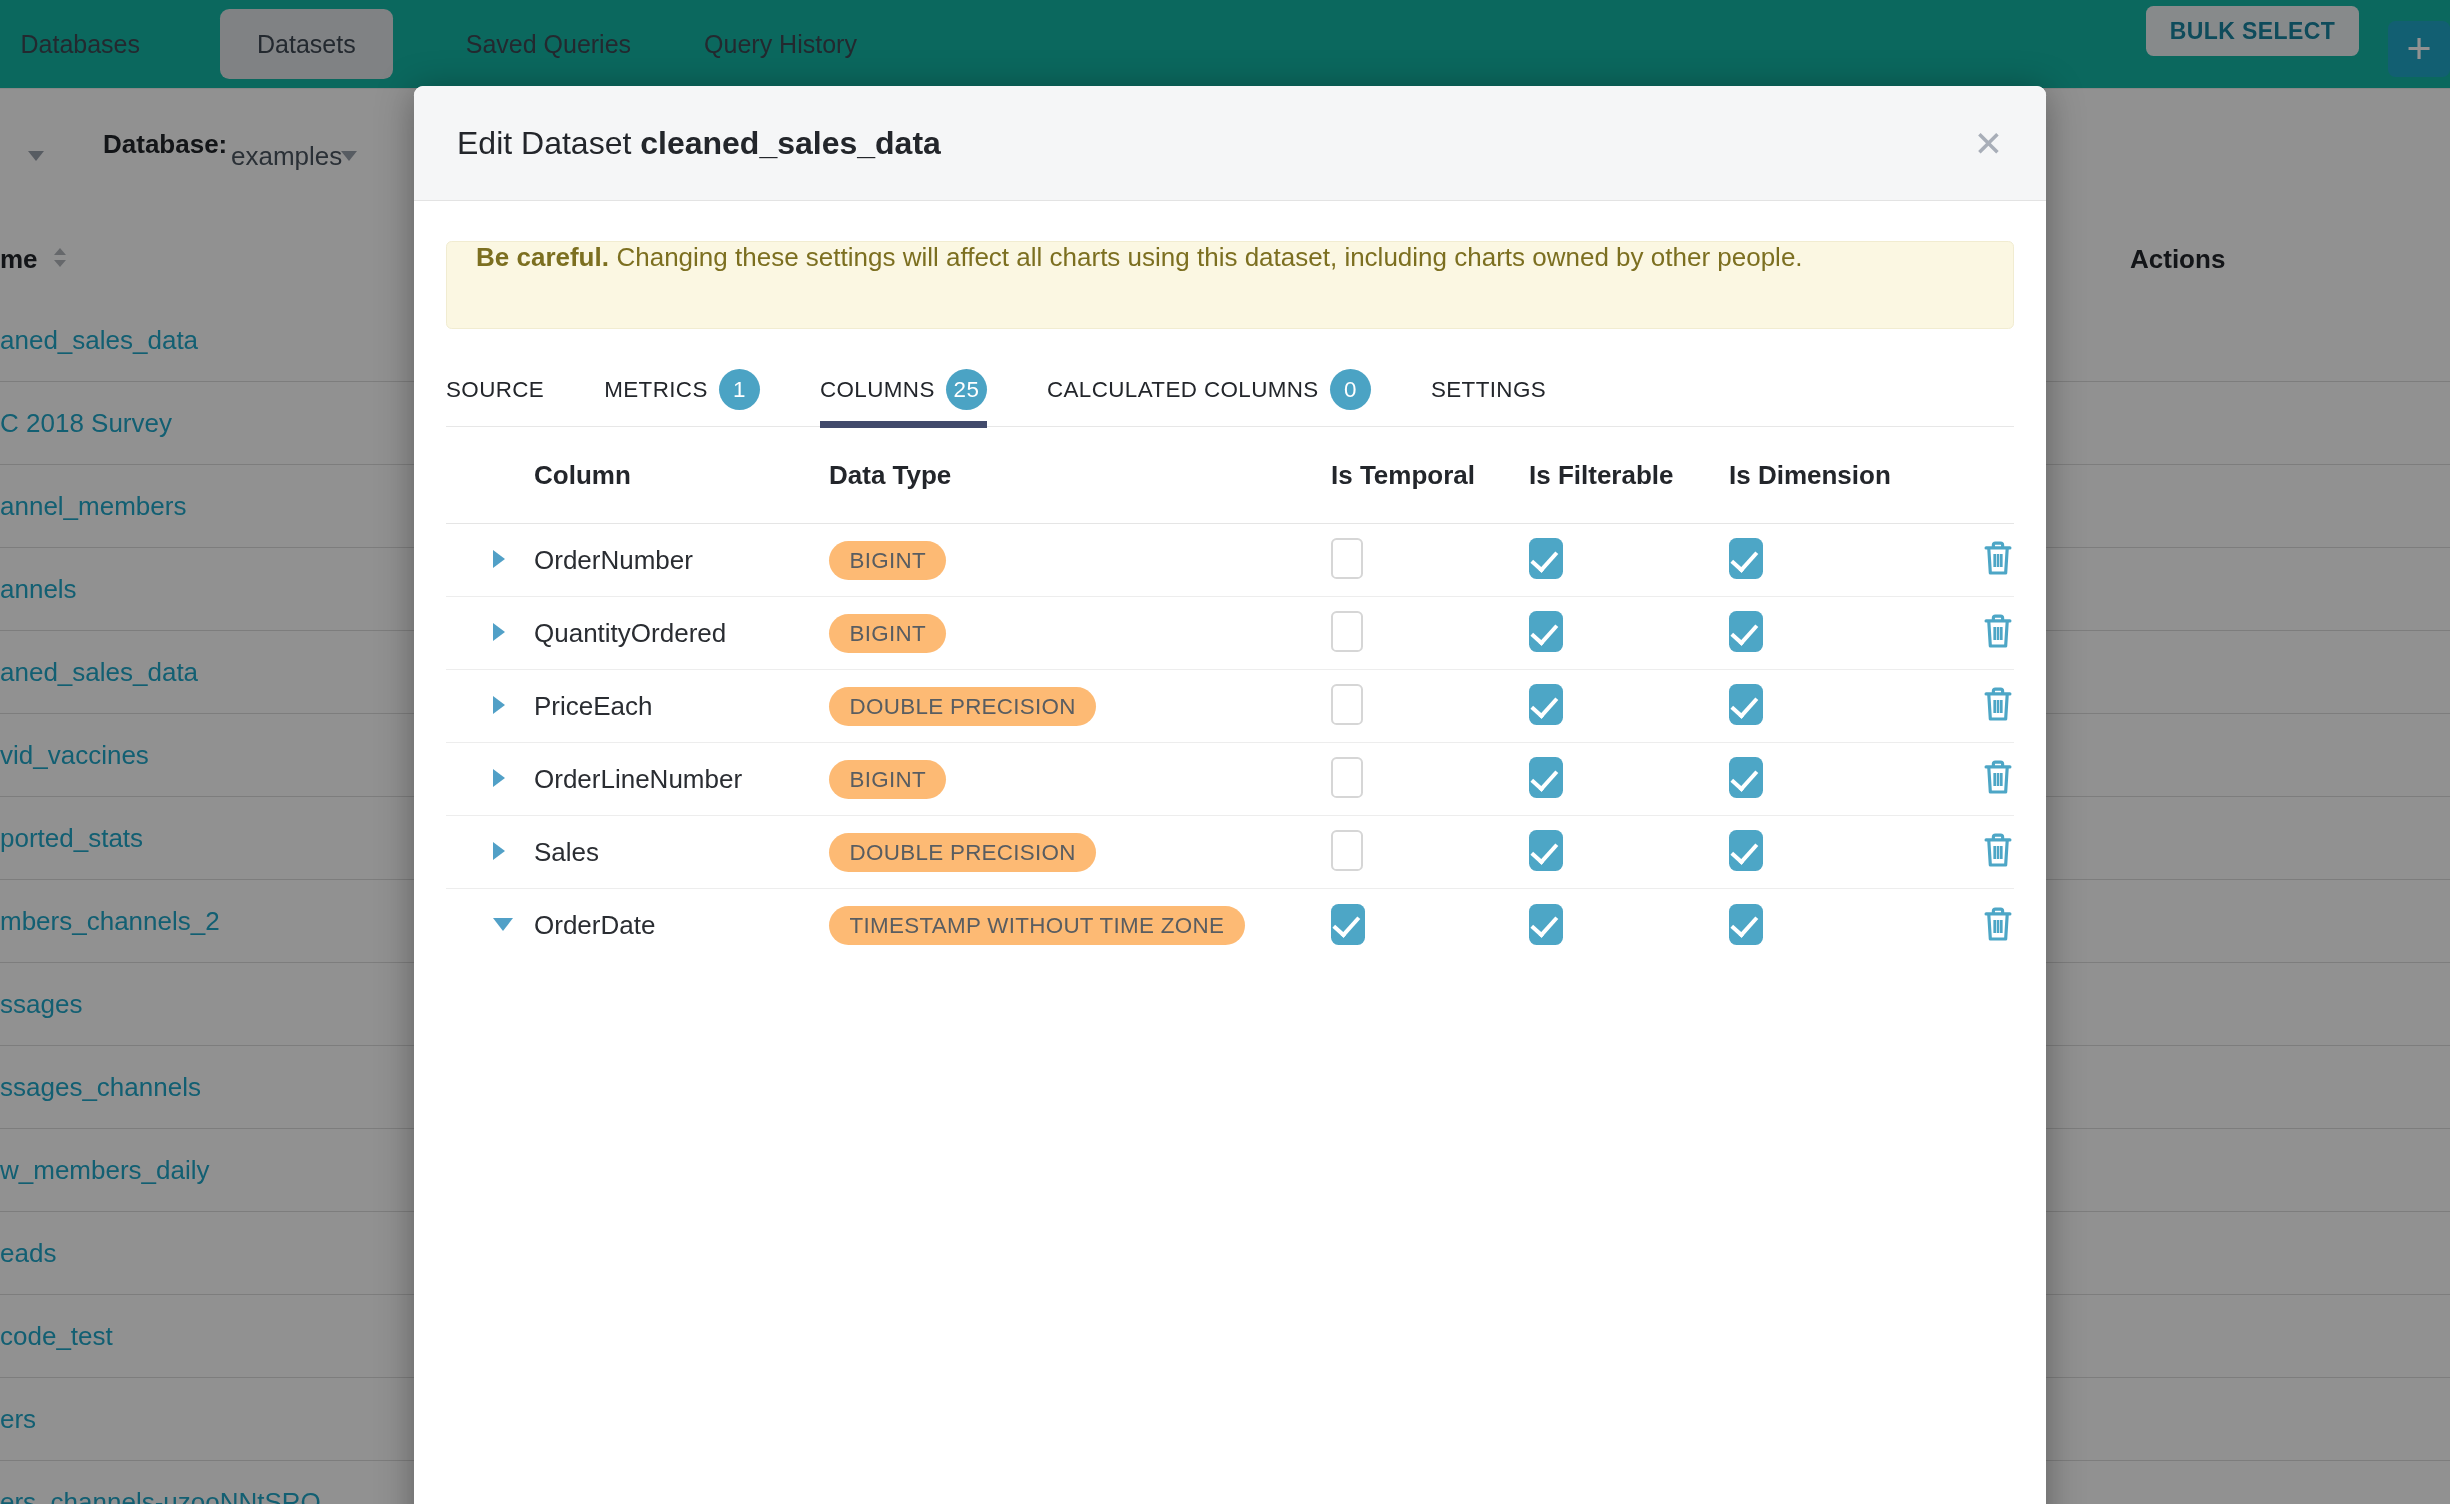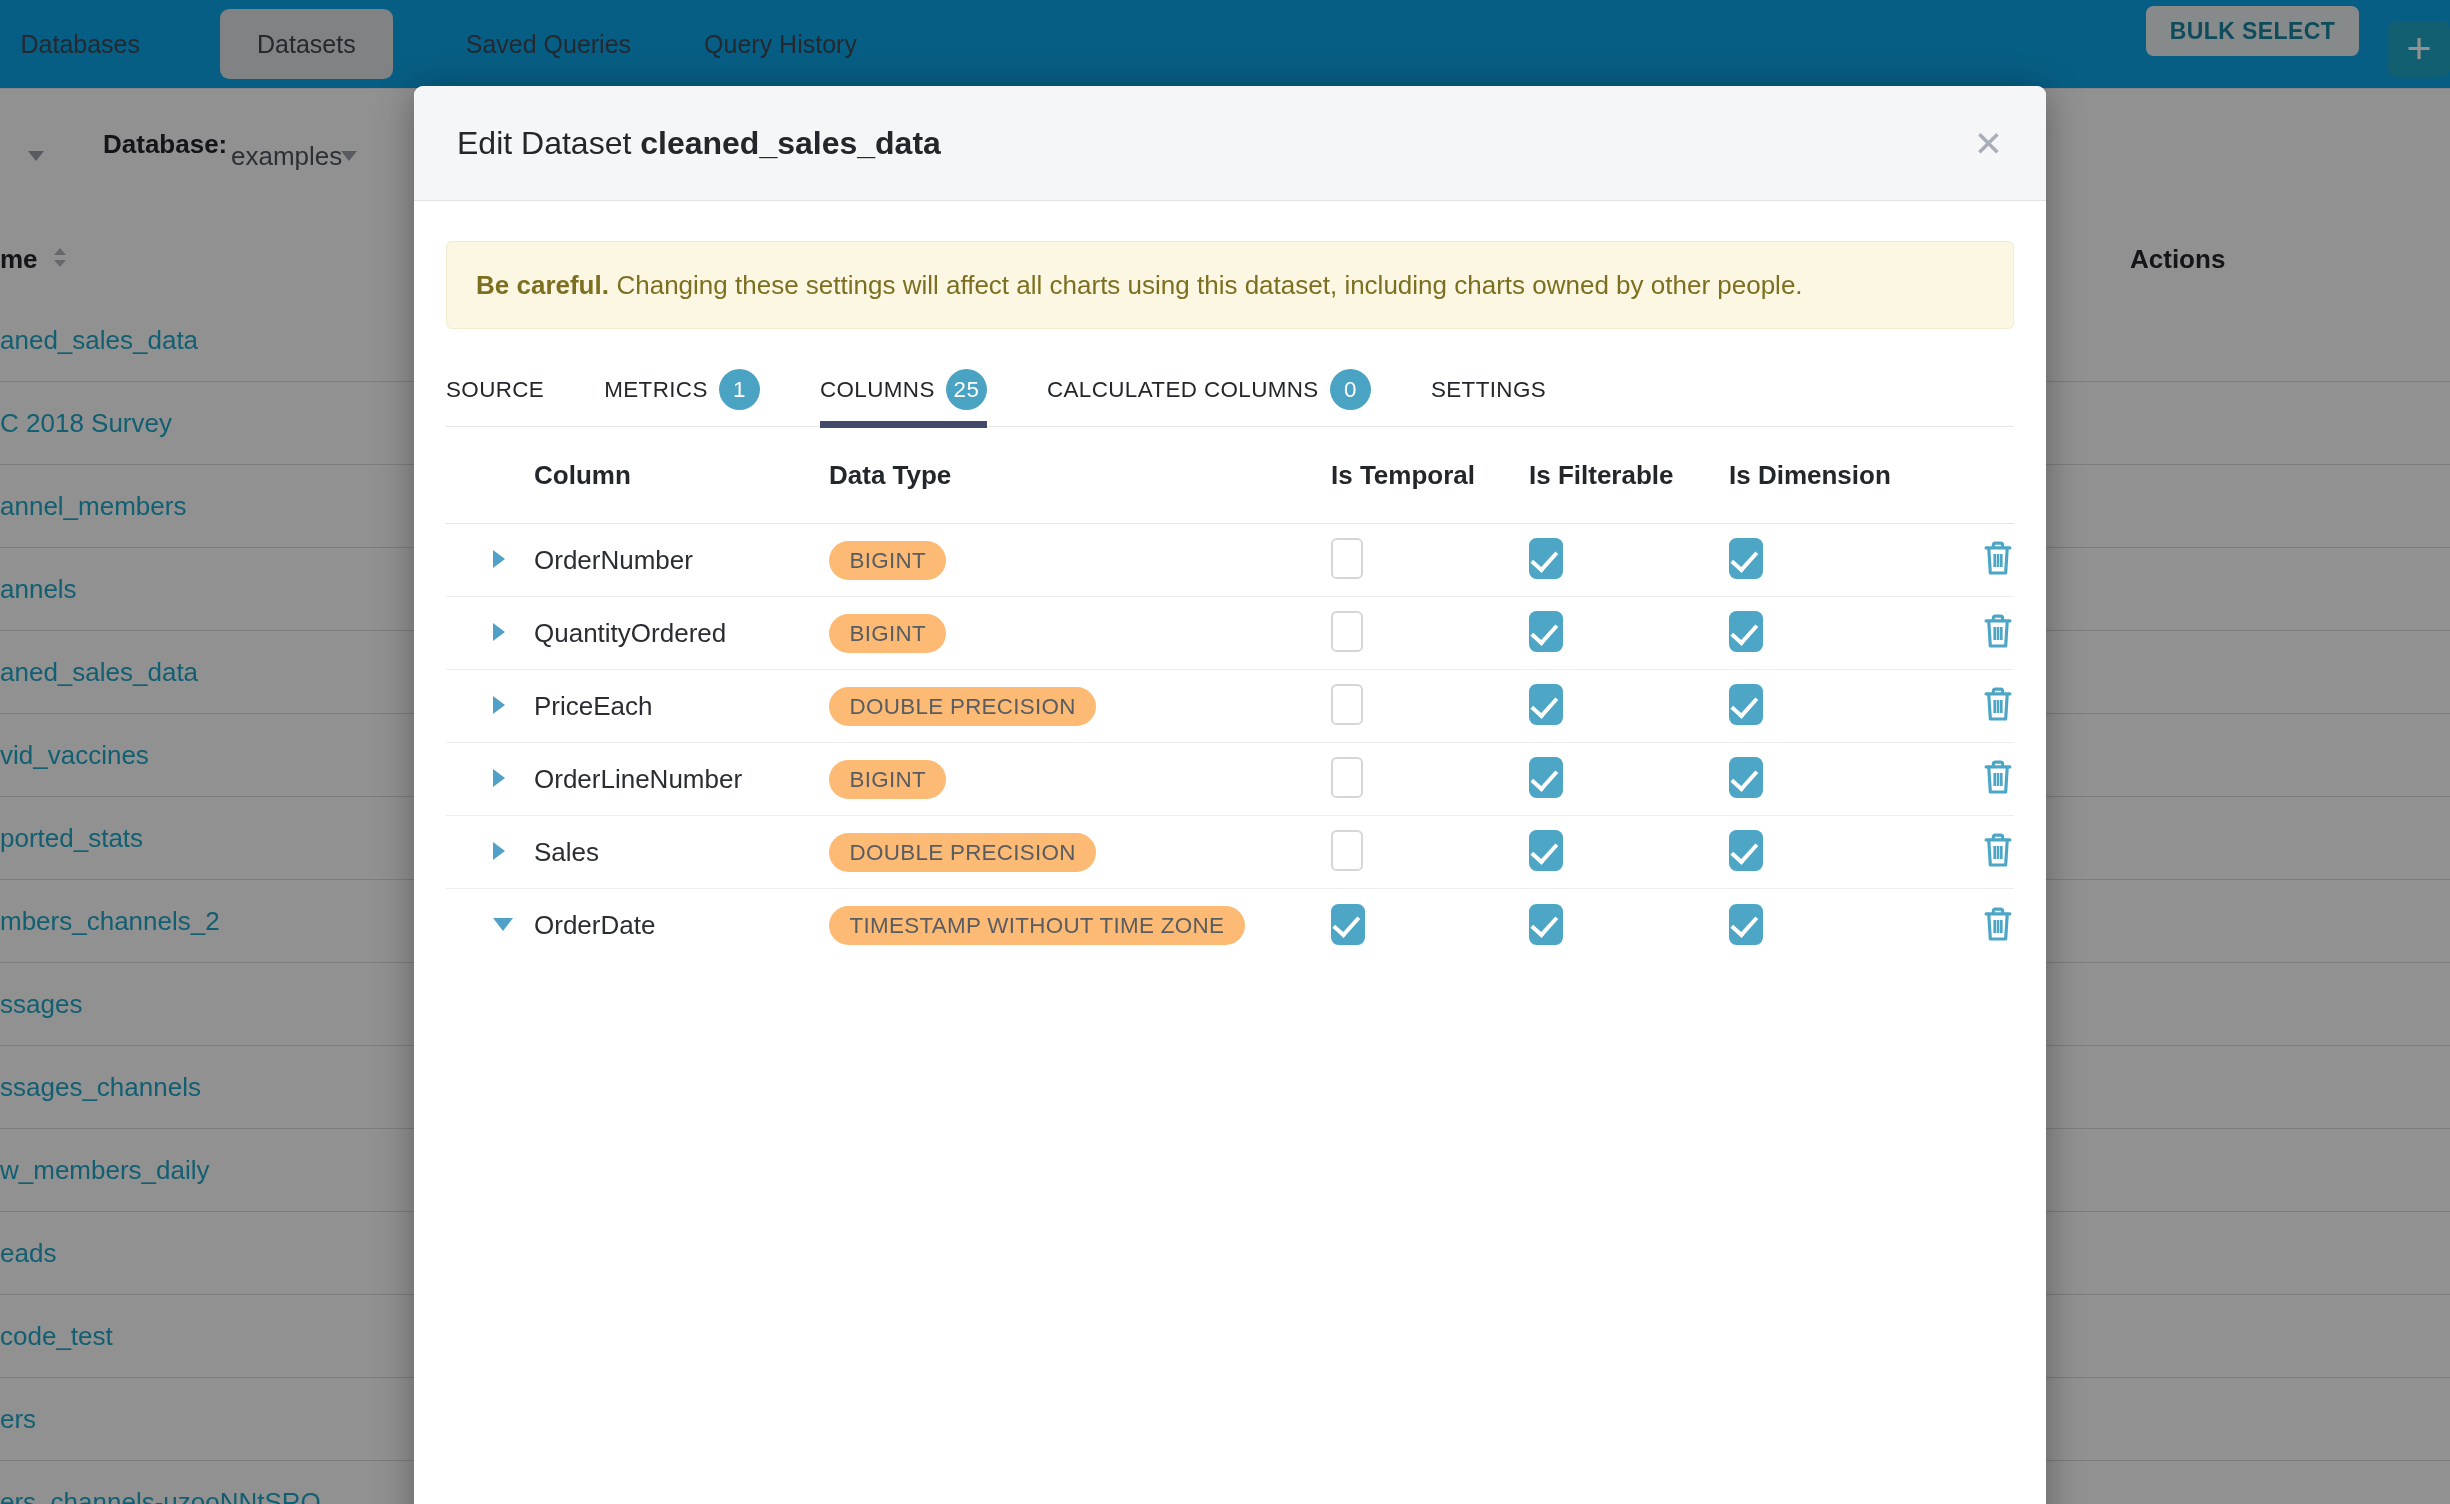--- a/index.html
+++ b/index.html
@@ -1,21 +1,21 @@
 <!DOCTYPE html>
 <html style="font-size:15px"><head>
 <meta charset="utf-8">
 <style>
   html,body{margin:0;padding:0;}
   body{font-family:"Liberation Sans",sans-serif;background:#fff;}
   .page{position:relative;width:2450px;height:1505px;overflow:hidden;background:#fff;}
 
   
   .bg-layer{position:absolute;inset:0;background:#fff;}
-  .topnav{position:absolute;left:0;top:0;width:2450px;height:89px;background:#0ea5e9;border-bottom:0.9px solid #ededed;display:flex;align-items:center;padding-left:20.5px;box-sizing:border-box;}
+  .topnav{position:absolute;left:0;top:0;width:2450px;height:89px;background:#14b8a6;border-bottom:0.9px solid #ededed;display:flex;align-items:center;padding-left:20.5px;box-sizing:border-box;}
   .topnav .navtab{font-size:25px;color:#3f4854;margin-right:73px;white-space:nowrap;}
   .topnav .navtab.active{background:#e2e5e8;border-radius:9.3px;padding:20.5px 37px;margin-left:7px;text-align:center;}
   .btn-bulk{position:absolute;right:91px;top:6px;height:50px;width:213px;border-radius:7.5px;background:#eef3f5;color:#1985a0;font-size:23px;font-weight:600;letter-spacing:0.4px;display:flex;align-items:center;justify-content:center;}
   .btn-add{position:absolute;right:0;top:20.5px;height:56px;width:62px;border-radius:7.5px;background:#20a7c9;color:#fff;font-size:43px;font-weight:400;display:flex;align-items:center;justify-content:center;line-height:1;}
 
   .subnav{position:absolute;left:0;top:89px;width:2450px;height:131px;background:#ffffff;border-bottom:0.9px solid #ececec;}
   .caret-down-gray{width:0;height:0;border-left:8.4px solid transparent;border-right:8.4px solid transparent;border-top:10.3px solid #9aa2ac;display:inline-block;}
   .subnav .caret-a{position:absolute;left:28px;top:62px;}
   .subnav .db-label{position:absolute;left:103px;top:40px;font-size:26px;font-weight:700;color:#23262b;}
   .subnav .db-value{position:absolute;left:231px;top:52px;font-size:26px;color:#4b5560;}
@@ -37,21 +37,21 @@
   .overlay{position:absolute;inset:0;background:rgba(0,0,0,0.43);z-index:10;}
 
   
   .modal{position:absolute;left:414px;top:86px;width:1632px;height:1454px;background:#fff;border-radius:9.3px 9.3px 0 0;box-shadow:0 5.6px 37px rgba(0,0,0,.35);z-index:20;box-sizing:border-box;}
   .modal-header{height:115px;background:#f5f6f7;border-bottom:0.9px solid #e3e3e3;border-radius:9.3px 9.3px 0 0;display:flex;align-items:center;padding:0 43px;box-sizing:border-box;}
   .modal-title{font-size:32px;color:#23262b;}
   .modal-title b{font-weight:700;}
   .modal-close{margin-left:auto;font-size:35px;color:#a8aeb8;line-height:1;}
   .modal-body{padding:0 32px;}
 
-  .warning{margin-top:40px;height:88px;background:#fbf7e2;border:0.9px solid #f1ecd1;border-radius:5.6px;display:flex;align-items:center;padding:6px 29px;box-sizing:border-box;font-size:26px;color:#7c6f20;}
+  .warning{margin-top:40px;height:88px;background:#fbf7e2;border:0.9px solid #f1ecd1;border-radius:5.6px;display:flex;align-items:flex-start;padding:0 29px;box-sizing:border-box;font-size:26px;color:#7c6f20;}
   .warning b{font-weight:700;margin-right:7.5px;}
 
   .tabs{margin-top:24px;height:73px;display:flex;align-items:center;gap:60px;border-bottom:1.9px solid #e7e7e7;}
   .tab{position:relative;height:73px;display:flex;align-items:center;gap:11.2px;font-size:22.4px;letter-spacing:0.4px;color:#23262b;}
   .tab.active::after{content:"";position:absolute;left:0;right:0;bottom:-1.9px;height:6.5px;background:#414a6b;}
   .tab .badge{min-width:41px;height:41px;border-radius:20.5px;background:#4ba3c4;color:#fff;font-size:22.4px;display:flex;align-items:center;justify-content:center;padding:0 7.5px;box-sizing:border-box;}
 
   .cols-grid{display:grid;grid-template-columns:41px 295px 502px 198px 200px 1fr 52px;align-items:center;padding-left:47px;box-sizing:border-box;}
   .cols-head{height:97px;border-bottom:1.9px solid #e5e5e5;font-size:26px;font-weight:600;color:#23262b;}
   .col-row{height:73px;border-bottom:0.9px solid #ededed;}

